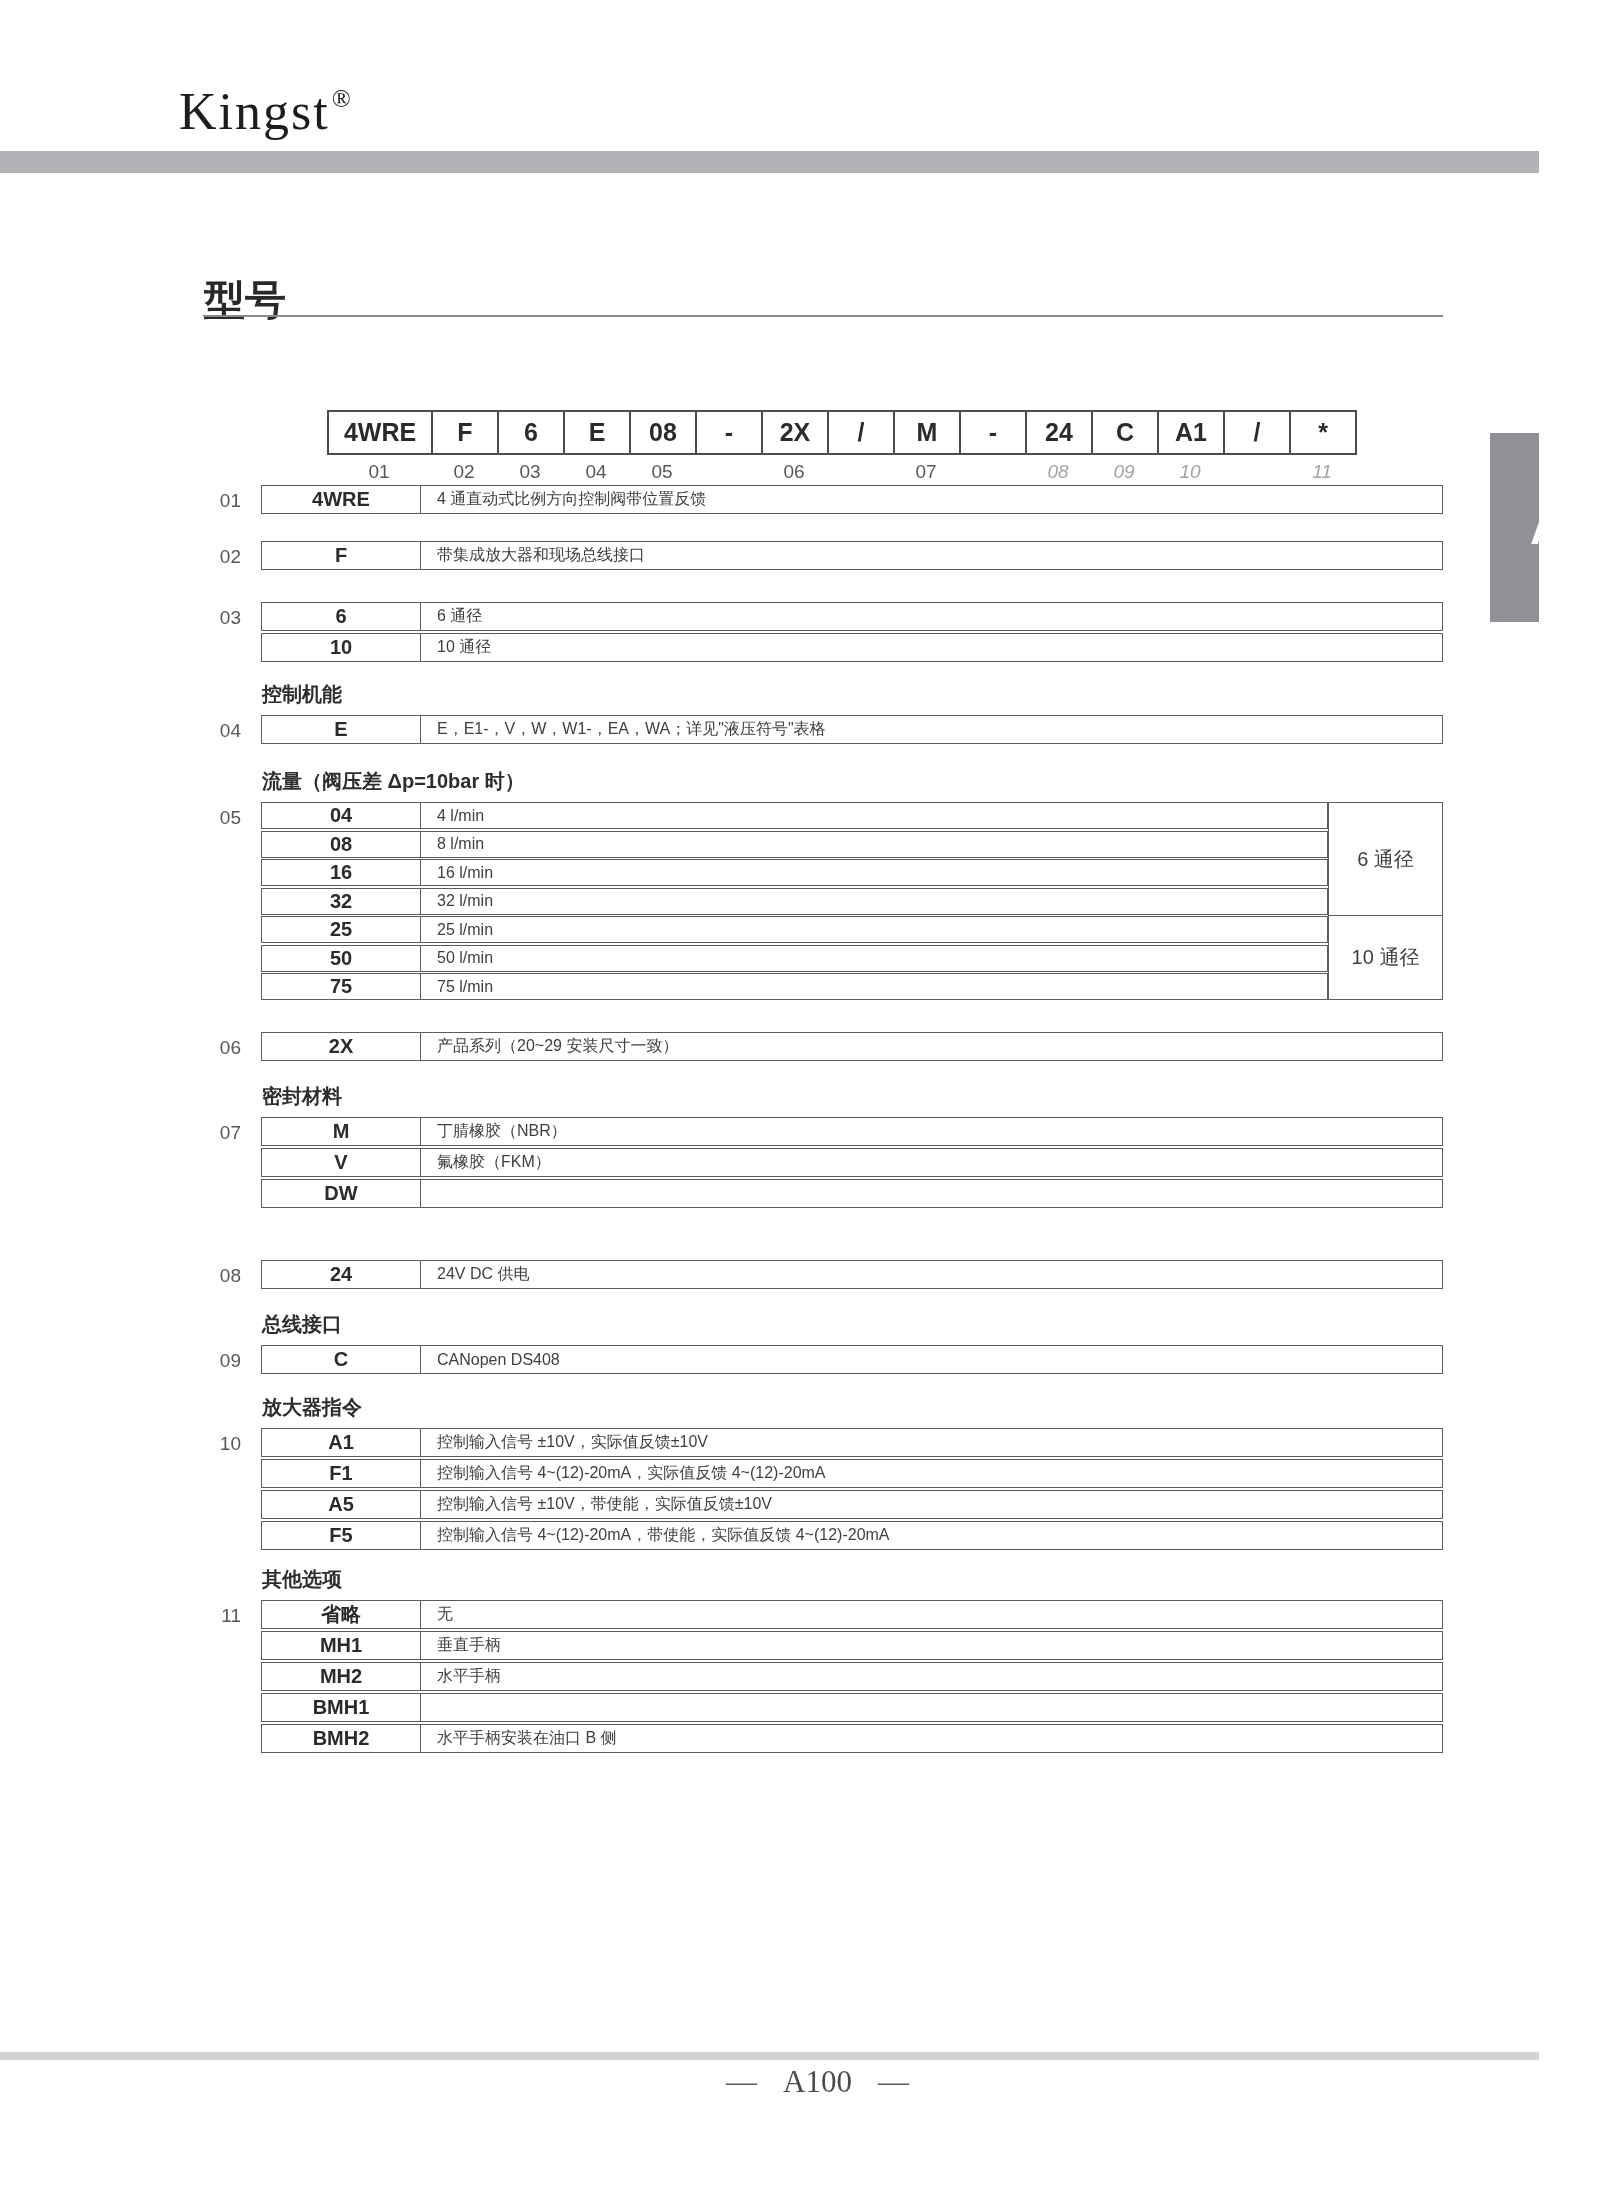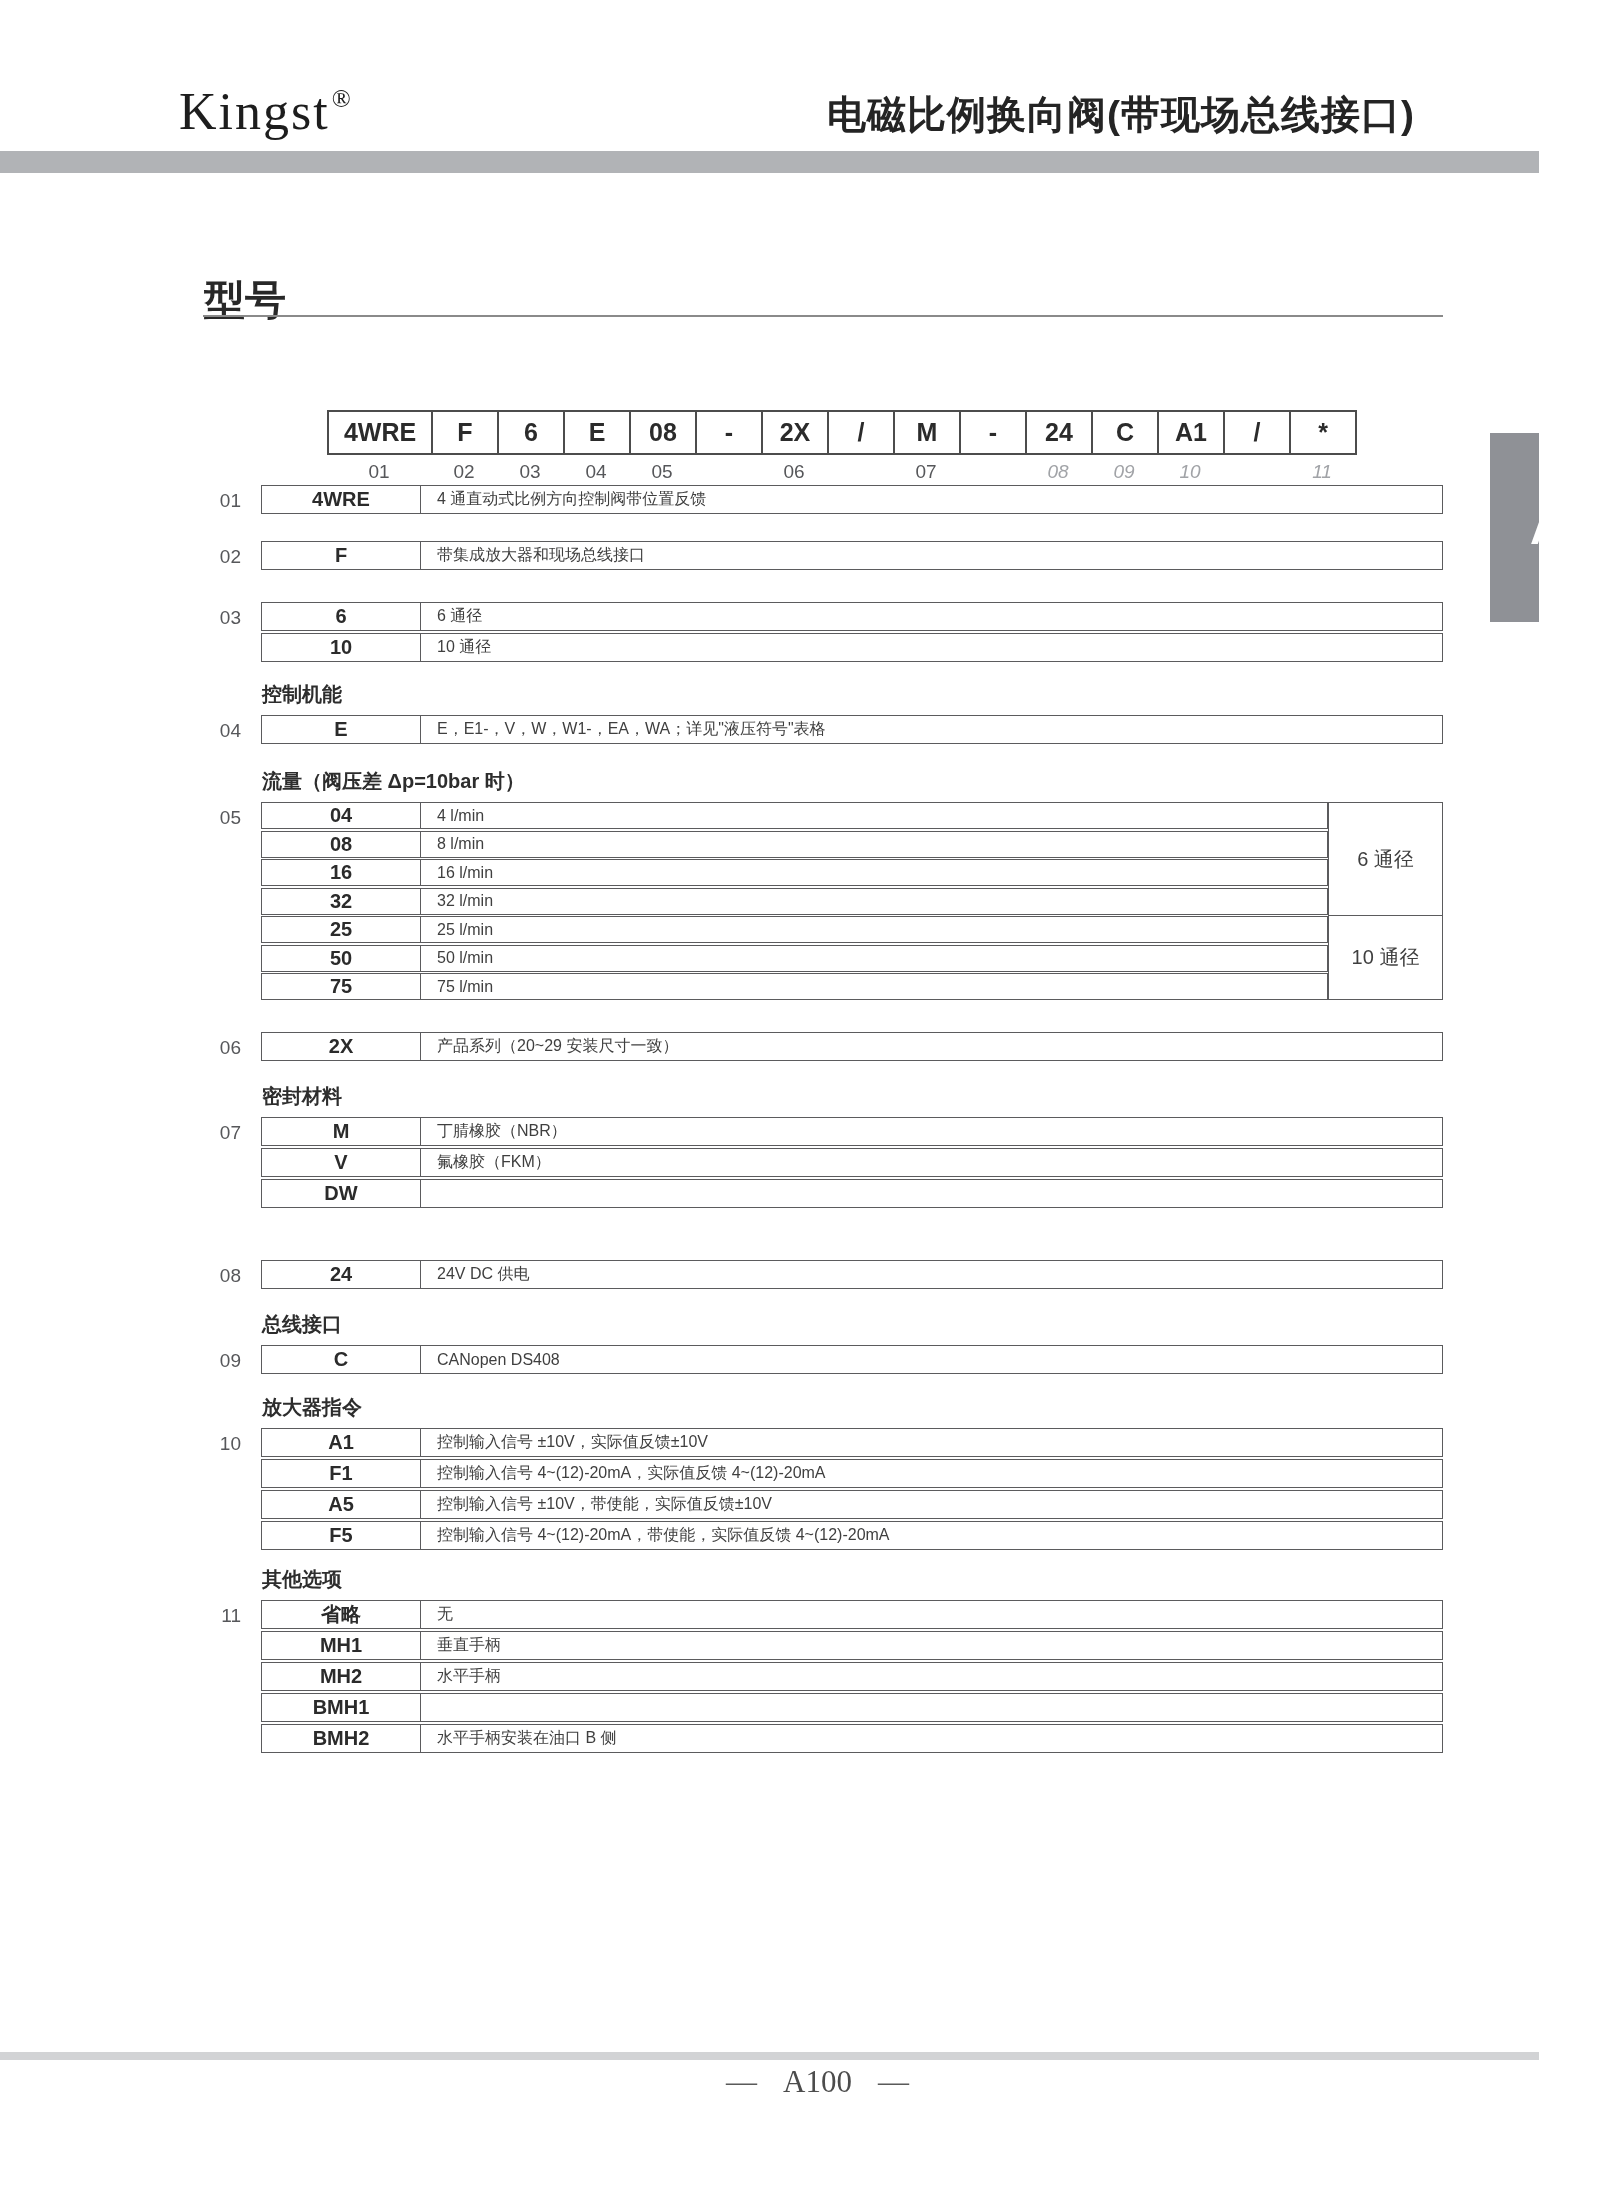--- a/index.html
+++ b/index.html
@@ -94,21 +94,20 @@
   .page-num .dash { margin:0 26px; color:#5a5a5a; }
 </style>
 </head>
 <body>
 
 <div class="page">
 
   <div class="brand">
     <span>Kingst</span><span class="reg">®</span>
   </div>
-  <div class="page-title">电磁比例换向阀(带现场总线接口)</div>
   <div class="band"></div>
 
   <div class="tab-a">
     <span>A</span>
   </div>
 
   <div class="sec-title">型号</div>
   <div class="sec-rule"></div>
 
   <div class="code-table">

